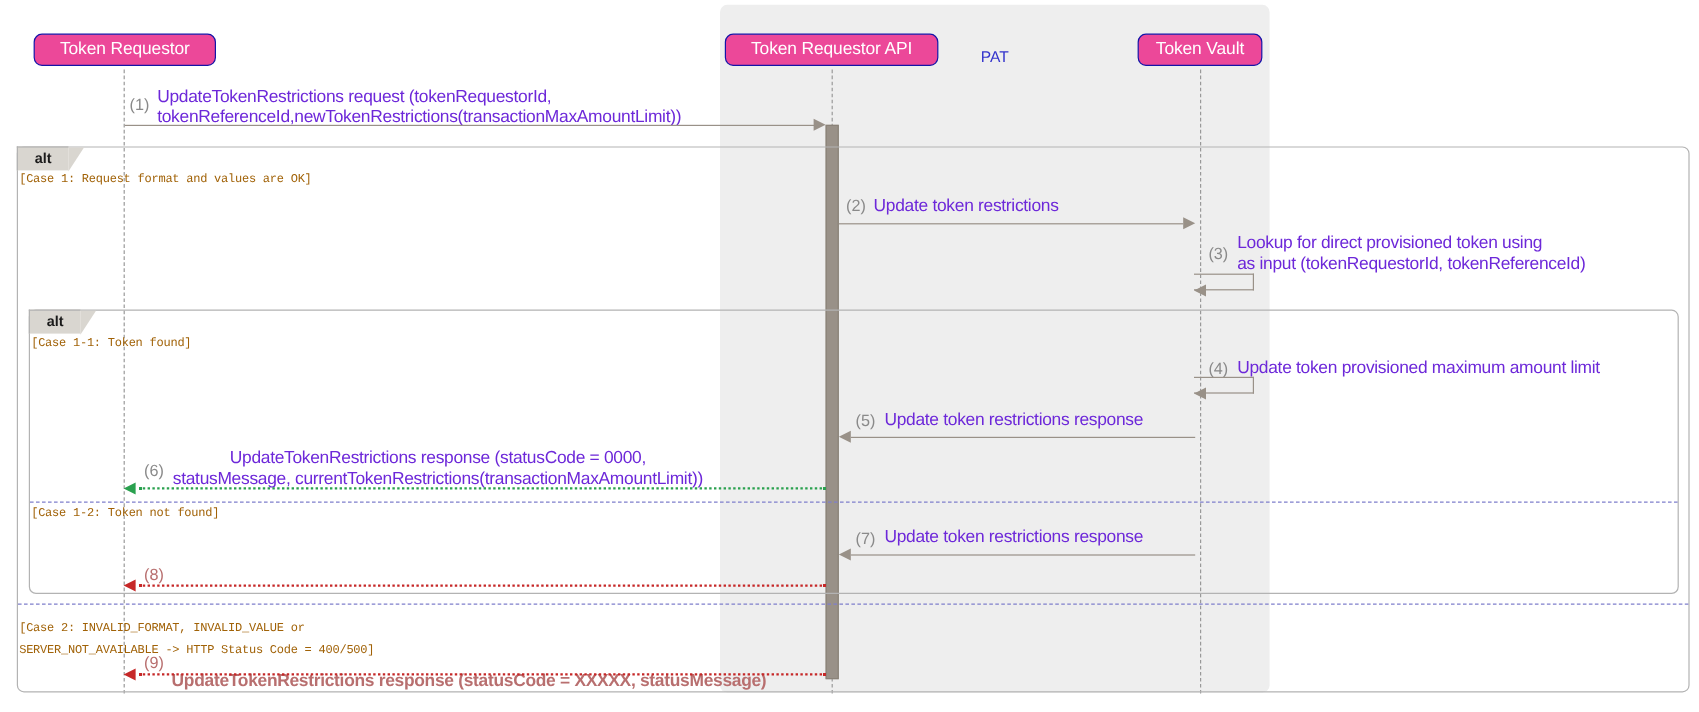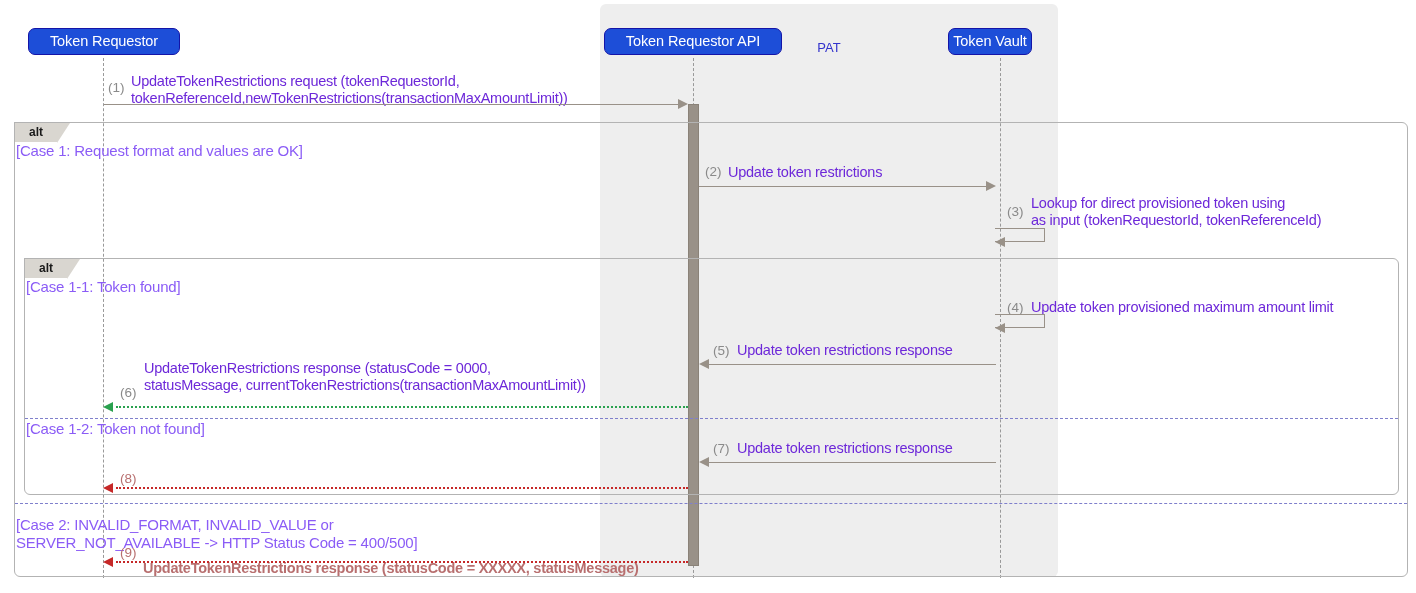--- a/index.html
+++ b/index.html
@@ -15,21 +15,21 @@
     position:absolute;background:#eeeeee;border-radius:6px;
   }
   .group-title{
     position:absolute;color:#3333cc;font-size:13px;text-align:center;
     font-family:"Liberation Sans", sans-serif;
     margin-top:34px;
   }
 
   
   .participant{
-    position:absolute;background:#1d4ed8;color:#ffffff;
+    position:absolute;background:#ec4899;color:#ffffff;
     border:1px solid #1414a8;border-radius:7px;
     font-size:14.5px;line-height:1;
     display:flex;align-items:center;justify-content:center;
     white-space:nowrap;letter-spacing:-0.1px;
     box-sizing:border-box;
   }
   .lifeline{
     position:absolute;width:0;border-left:1px dashed #999999;
   }
 
@@ -52,22 +52,22 @@
   .frag-tab:after{
     content:"";position:absolute;right:-13px;top:0;width:0;height:0;
     border-left:13px solid #d9d6d0;
     border-bottom:20px solid transparent;
   }
   .frag-tab span{
     position:absolute;left:14px;top:2px;font-size:12px;font-weight:bold;
     color:#1a1a1a;font-family:"Liberation Sans", sans-serif;
   }
   .frag-cond{
-    position:absolute;color:#8b5cf6;font-size:15px;line-height:18px;
-    white-space:pre;font-family:Liberation Sans, sans-serif;
+    position:absolute;color:#a16207;font-size:10px;line-height:18px;
+    white-space:pre;font-family:Liberation Mono, monospace;
     letter-spacing:-0.2px;
   }
   .divider{
     position:absolute;height:0;border-top:1px dashed #7f7fcc;
   }
 
   
   .msg-line{position:absolute;height:0;}
   .msg-solid{border-top:1px solid #999188;}
   .msg-dot-green{border-top:2px dotted #2aa14f;}
@@ -124,21 +124,21 @@
   <div class="lifeline" style="left:1000px;top:58px;height:520px;"></div>
 
   <div class="participant" style="left:28px;top:28px;width:152px;height:27px;">
     <span>Token Requestor</span>
   </div>
 
   <div class="participant" style="left:604px;top:28px;width:178px;height:27px;">
     <span>Token Requestor API</span>
   </div>
 
-  <div class="participant" style="left:948px;top:28px;width:84px;height:27px;">
+  <div class="participant" style="left:948px;top:28px;width:104px;height:27px;">
     <span>Token Vault</span>
   </div>
 
   <div class="activation" style="left:688px;top:104px;width:11px;height:462px;"></div>
 
   <div class="frag" style="left:14px;top:122px;width:1394px;height:455px;"></div>
   <div class="frag-tab" style="left:14px;top:122px;width:43px;">
     <span>alt</span>
   </div>
   <div class="frag-cond" style="left:16px;top:142px;">[Case 1: Request format and values are OK]</div>
@@ -177,21 +177,21 @@
   <div class="msg-label" style="left:1031px;top:299px;">Update token provisioned maximum amount limit</div>
   <div class="selfmsg" style="left:995px;top:314px;width:50px;height:14px;"></div>
   <div class="arrow arrow-left-gray" style="left:995px;top:323px;"></div>
 
   <div class="msg-num" style="left:713px;top:343px;">(5)</div>
   <div class="msg-label" style="left:737px;top:342px;">Update token restrictions response</div>
   <div class="msg-line msg-solid" style="left:709px;top:364px;width:287px;"></div>
   <div class="arrow arrow-left-gray" style="left:699px;top:359px;"></div>
 
   <div class="msg-num" style="left:120px;top:385px;">(6)</div>
-  <div class="msg-label" style="left:144px;top:360px;">UpdateTokenRestrictions response (statusCode = 0000,
+  <div class="msg-label" style="left:144px;top:374px;text-align:center;">UpdateTokenRestrictions response (statusCode = 0000,
 statusMessage, currentTokenRestrictions(transactionMaxAmountLimit))</div>
   <div class="msg-line msg-dot-green" style="left:116px;top:406px;width:572px;"></div>
   <div class="arrow arrow-left-green" style="left:103px;top:402px;"></div>
 
   <div class="msg-num" style="left:713px;top:441px;">(7)</div>
   <div class="msg-label" style="left:737px;top:440px;">Update token restrictions response</div>
   <div class="msg-line msg-solid" style="left:709px;top:462px;width:287px;"></div>
   <div class="arrow arrow-left-gray" style="left:699px;top:457px;"></div>
 
   <div class="msg-num red" style="left:120px;top:471px;">(8)</div>

